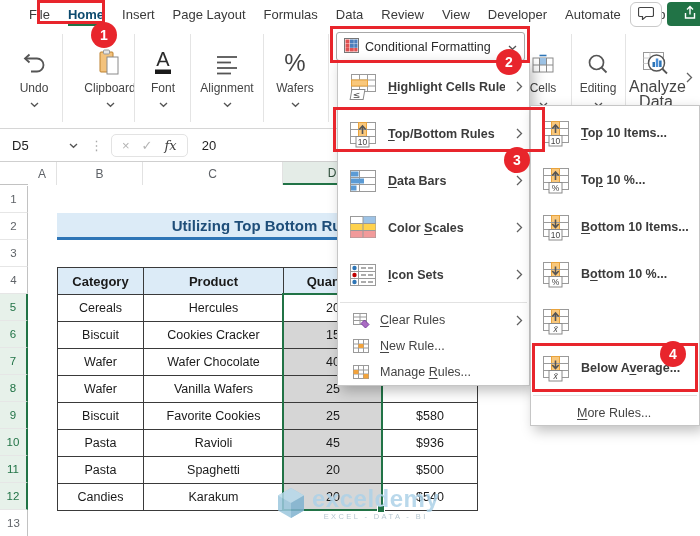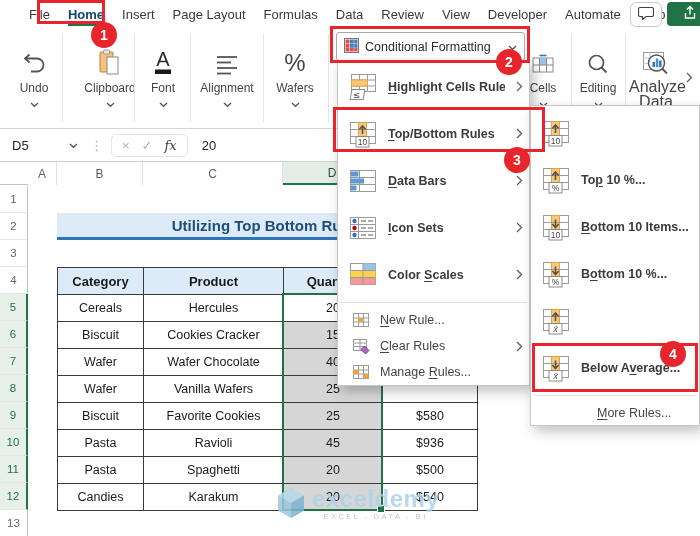--- a/index.html
+++ b/index.html
@@ -80,21 +80,21 @@
   .cf-menu{left:337px;top:60px;width:193px;height:326px;padding-top:2px;}
   .tb-submenu{left:530px;top:105px;width:170px;height:321px;padding-top:3px;}
   .mitem{display:flex;align-items:center;height:47px;padding:0 6px 0 8px;gap:8px;cursor:pointer;}
   .mitem .micon{width:34px;display:flex;justify-content:center;flex:none;}
   .mitem .mlabel{flex:1;font-weight:700;font-size:12.5px;color:#3b3b3b;white-space:nowrap;overflow:hidden;}
   .mitem.small{height:26px;}
   .mitem.small .micon{width:22px;margin-left:4px;}
   .mitem.small .mlabel{font-weight:400;color:#444;}
   .mitem .marrow{width:10px;flex:none;display:flex;justify-content:flex-end;}
   .msep{height:1px;background:#e2e2e2;margin:4px 2px;}
-  .mitem.more{height:26px;padding-left:46px;margin-left:20px;}
+  .mitem.more{height:26px;padding-left:46px;}
   .mitem.more .mlabel{font-weight:400;color:#444;}
   u{text-decoration:underline;text-underline-offset:2px;}
   
   .rbox{position:absolute;border:3px solid var(--annotation-red,#e8252c);z-index:30;
         pointer-events:none;box-sizing:border-box;}
   .rdot{position:absolute;width:26px;height:26px;border-radius:50%;background:var(--annotation-red,#e8252c);
         color:#fff;font-weight:700;font-size:14px;display:flex;align-items:center;justify-content:center;
         z-index:31;pointer-events:none;}
 </style>
 </head>
@@ -460,20 +460,39 @@
       <span class="mlabel"><u>D</u>ata Bars</span>
       <span class="marrow">
           <svg width="7" height="11" viewBox="0 0 7 11">
             <path d="M1 1 L5.5 5.5 L1 10" fill="none" stroke="#606060" stroke-width="1.3"></path>
           </svg>
         </span>
     </div>
     <div class="mitem">
       <span class="micon">
           <svg width="30" height="30" viewBox="0 0 30 30">
+            <rect x="2.5" y="3.5" width="25" height="21" fill="#fff" stroke="#9a9a9a"></rect>
+            <rect x="15" y="3.5" width="12.5" height="7" fill="#9dc3e6"></rect>
+            <rect x="2.5" y="10.5" width="25" height="7" fill="#ffd24d"></rect>
+            <rect x="2.5" y="17.5" width="25" height="7" fill="#f29a9a"></rect>
+            <line x1="2.5" y1="10.5" x2="27.5" y2="10.5" stroke="#9a9a9a"></line>
+            <line x1="2.5" y1="17.5" x2="27.5" y2="17.5" stroke="#9a9a9a"></line>
+            <line x1="15" y1="3.5" x2="15" y2="24.5" stroke="#9a9a9a"></line>
+          </svg>
+        </span>
+      <span class="mlabel">Color <u>S</u>cales</span>
+      <span class="marrow">
+          <svg width="7" height="11" viewBox="0 0 7 11">
+            <path d="M1 1 L5.5 5.5 L1 10" fill="none" stroke="#606060" stroke-width="1.3"></path>
+          </svg>
+        </span>
+    </div>
+    <div class="mitem">
+      <span class="micon">
+          <svg width="30" height="30" viewBox="0 0 30 30">
             <rect x="2.5" y="4.5" width="25" height="21" fill="#fff" stroke="#9a9a9a"></rect>
             <line x1="2.5" y1="11.5" x2="27.5" y2="11.5" stroke="#9a9a9a"></line>
             <line x1="2.5" y1="18.5" x2="27.5" y2="18.5" stroke="#9a9a9a"></line>
             <line x1="10.5" y1="4.5" x2="10.5" y2="25.5" stroke="#9a9a9a"></line>
             <circle cx="6.5" cy="8" r="2.2" fill="#2e75b6"></circle>
             <circle cx="6.5" cy="15" r="2.2" fill="#c00000"></circle>
             <circle cx="6.5" cy="22" r="2.2" fill="#2e75b6"></circle>
             <g stroke="#888" stroke-width="1.4">
               <line x1="13" y1="8" x2="18" y2="8"></line>
               <line x1="20" y1="8" x2="25" y2="8"></line>
@@ -484,70 +503,51 @@
             </g>
           </svg>
         </span>
       <span class="mlabel"><u>I</u>con Sets</span>
       <span class="marrow">
           <svg width="7" height="11" viewBox="0 0 7 11">
             <path d="M1 1 L5.5 5.5 L1 10" fill="none" stroke="#606060" stroke-width="1.3"></path>
           </svg>
         </span>
     </div>
-    <div class="mitem">
-      <span class="micon">
-          <svg width="30" height="30" viewBox="0 0 30 30">
-            <rect x="2.5" y="3.5" width="25" height="21" fill="#fff" stroke="#9a9a9a"></rect>
-            <rect x="15" y="3.5" width="12.5" height="7" fill="#9dc3e6"></rect>
-            <rect x="2.5" y="10.5" width="25" height="7" fill="#ffd24d"></rect>
-            <rect x="2.5" y="17.5" width="25" height="7" fill="#f29a9a"></rect>
-            <line x1="2.5" y1="10.5" x2="27.5" y2="10.5" stroke="#9a9a9a"></line>
-            <line x1="2.5" y1="17.5" x2="27.5" y2="17.5" stroke="#9a9a9a"></line>
-            <line x1="15" y1="3.5" x2="15" y2="24.5" stroke="#9a9a9a"></line>
-          </svg>
-        </span>
-      <span class="mlabel">Color <u>S</u>cales</span>
+    <div class="msep"></div>
+    <div class="mitem small">
+      <span class="micon">
+          <svg width="18" height="18" viewBox="0 0 18 18">
+            <rect x="1.5" y="2.5" width="13" height="11" fill="#fff" stroke="#9a9a9a"></rect>
+            <line x1="1.5" y1="6" x2="14.5" y2="6" stroke="#9a9a9a"></line>
+            <line x1="1.5" y1="9.5" x2="14.5" y2="9.5" stroke="#9a9a9a"></line>
+            <line x1="8" y1="2.5" x2="8" y2="13.5" stroke="#9a9a9a"></line>
+            <polygon points="12.5,9 17,13.5 13.5,17 9,12.5" fill="#a96bc2" stroke="#7a3da0"></polygon>
+          </svg>
+        </span>
+      <span class="mlabel"><u>C</u>lear Rules</span>
       <span class="marrow">
           <svg width="7" height="11" viewBox="0 0 7 11">
             <path d="M1 1 L5.5 5.5 L1 10" fill="none" stroke="#606060" stroke-width="1.3"></path>
           </svg>
         </span>
     </div>
-    <div class="msep"></div>
     <div class="mitem small">
       <span class="micon">
           <svg width="18" height="18" viewBox="0 0 18 18">
             <rect x="1.5" y="2.5" width="15" height="13" fill="#fff" stroke="#9a9a9a"></rect>
             <line x1="6.5" y1="2.5" x2="6.5" y2="15.5" stroke="#9a9a9a"></line>
             <line x1="11.5" y1="2.5" x2="11.5" y2="15.5" stroke="#9a9a9a"></line>
             <line x1="1.5" y1="7" x2="16.5" y2="7" stroke="#9a9a9a"></line>
             <line x1="1.5" y1="11" x2="16.5" y2="11" stroke="#9a9a9a"></line>
             <rect x="6.5" y="7" width="5" height="4" fill="#f2a33c"></rect>
           </svg>
         </span>
       <span class="mlabel"><u>N</u>ew Rule...</span>
       <span class="marrow"></span>
-    </div>
-    <div class="mitem small">
-      <span class="micon">
-          <svg width="18" height="18" viewBox="0 0 18 18">
-            <rect x="1.5" y="2.5" width="13" height="11" fill="#fff" stroke="#9a9a9a"></rect>
-            <line x1="1.5" y1="6" x2="14.5" y2="6" stroke="#9a9a9a"></line>
-            <line x1="1.5" y1="9.5" x2="14.5" y2="9.5" stroke="#9a9a9a"></line>
-            <line x1="8" y1="2.5" x2="8" y2="13.5" stroke="#9a9a9a"></line>
-            <polygon points="12.5,9 17,13.5 13.5,17 9,12.5" fill="#a96bc2" stroke="#7a3da0"></polygon>
-          </svg>
-        </span>
-      <span class="mlabel"><u>C</u>lear Rules</span>
-      <span class="marrow">
-          <svg width="7" height="11" viewBox="0 0 7 11">
-            <path d="M1 1 L5.5 5.5 L1 10" fill="none" stroke="#606060" stroke-width="1.3"></path>
-          </svg>
-        </span>
     </div>
     <div class="mitem small">
       <span class="micon">
           <svg width="18" height="18" viewBox="0 0 18 18">
             <rect x="1.5" y="2.5" width="15" height="13" fill="#fff" stroke="#9a9a9a"></rect>
             <line x1="6.5" y1="2.5" x2="6.5" y2="15.5" stroke="#9a9a9a"></line>
             <line x1="11.5" y1="2.5" x2="11.5" y2="15.5" stroke="#9a9a9a"></line>
             <line x1="1.5" y1="7" x2="16.5" y2="7" stroke="#9a9a9a"></line>
             <line x1="1.5" y1="11" x2="16.5" y2="11" stroke="#9a9a9a"></line>
             <rect x="1.5" y="7" width="5" height="4" fill="#f2a33c"></rect>
@@ -565,20 +565,21 @@
           <svg width="30" height="30" viewBox="0 0 30 30">
             <rect x="2.5" y="3.5" width="25" height="21" fill="#fff" stroke="#9a9a9a"></rect>
             <rect x="10.5" y="3.5" width="8" height="21" fill="#f9c87c" stroke="#e8a33d"></rect>
             <line x1="2.5" y1="10.5" x2="27.5" y2="10.5" stroke="#9a9a9a"></line>
             <line x1="2.5" y1="17.5" x2="27.5" y2="17.5" stroke="#9a9a9a"></line>
             <path d="M14.5 15 V7.5 M11.3 10.5 L14.5 7 L17.7 10.5" fill="none" stroke="#555" stroke-width="1.6"></path>
             <rect x="8" y="17.5" width="13" height="10.5" fill="#fff" stroke="#8a8a8a"></rect>
             <text x="14.5" y="25.8" text-anchor="middle" font-size="8.5" fill="#444" font-family="Liberation Sans,sans-serif">10</text>
           </svg>
         </span>
+      <span class="mlabel"><u>T</u>op 10 Items...</span>
     </div>
     <div class="mitem">
       <span class="micon">
           <svg width="30" height="30" viewBox="0 0 30 30">
             <rect x="2.5" y="3.5" width="25" height="21" fill="#fff" stroke="#9a9a9a"></rect>
             <rect x="10.5" y="3.5" width="8" height="21" fill="#f9c87c" stroke="#e8a33d"></rect>
             <line x1="2.5" y1="10.5" x2="27.5" y2="10.5" stroke="#9a9a9a"></line>
             <line x1="2.5" y1="17.5" x2="27.5" y2="17.5" stroke="#9a9a9a"></line>
             <path d="M14.5 15 V7.5 M11.3 10.5 L14.5 7 L17.7 10.5" fill="none" stroke="#555" stroke-width="1.6"></path>
             <rect x="8" y="17.5" width="13" height="10.5" fill="#fff" stroke="#8a8a8a"></rect>

